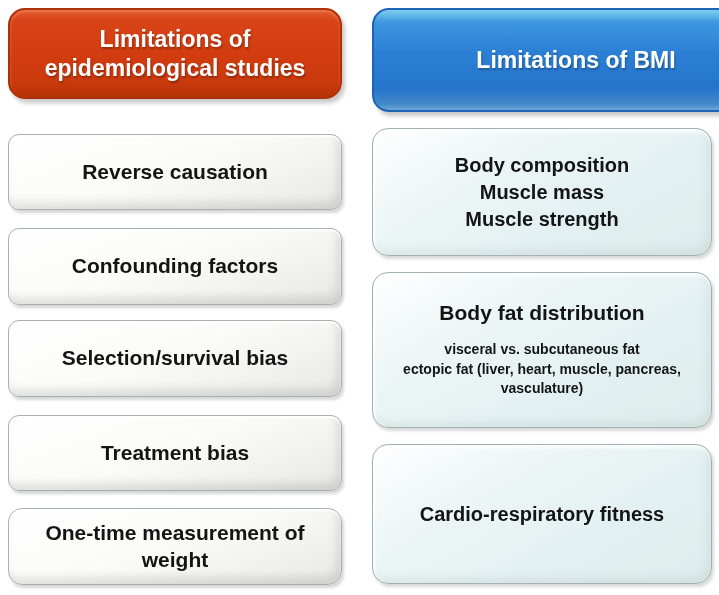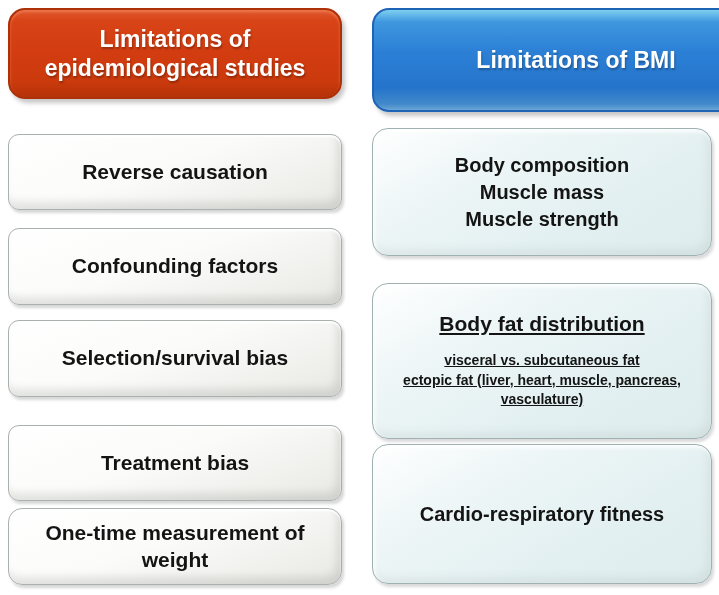--- a/index.html
+++ b/index.html
@@ -58,37 +58,37 @@
     border: 1px solid #aab0ad;
     border-radius: 11px;
     box-shadow: 2px 3px 3px rgba(0,0,0,0.16),
                 inset 0 2px 2px #ffffff,
                 inset -4px -7px 9px rgba(0,0,0,0.10);
     padding: 6px 28px;
   }
   .g0 { top: 134px; height: 76px; }
   .g1 { top: 228px; height: 77px; }
   .g2 { top: 320px; height: 77px; }
-  .g3 { top: 425px; height: 76px; }
+  .g3 { top: 415px; height: 76px; }
   .g4 { top: 508px; height: 77px; border-radius: 14px; }
 
   
   .cyan {
     left: 372px; width: 340px;
     color: #141414;
     background: linear-gradient(150deg, #ffffff 0%, #eef6f7 30%, #e3f0f1 65%, #ddecec 100%);
     border: 1px solid #9fb1b1;
     border-radius: 16px;
     box-shadow: 2px 3px 3px rgba(0,0,0,0.15),
                 inset 2px 3px 4px rgba(255,255,255,0.9),
                 inset -4px -6px 10px rgba(0,0,0,0.05);
     padding: 8px 12px;
   }
   .c0 { top: 128px; height: 128px; font-size: 20px; line-height: 1.35; }
-  .c1 { top: 283px; height: 156px; text-decoration: underline; }
+  .c1 { top: 272px; height: 156px; }
   .c2 { top: 444px; height: 140px; font-size: 20px; }
 
   .c1 .cyan-title {
     font-size: 21px;
     margin-bottom: 15px;
   }
   .c1 .cyan-sub {
     font-size: 14px;
     line-height: 1.4;
   }

